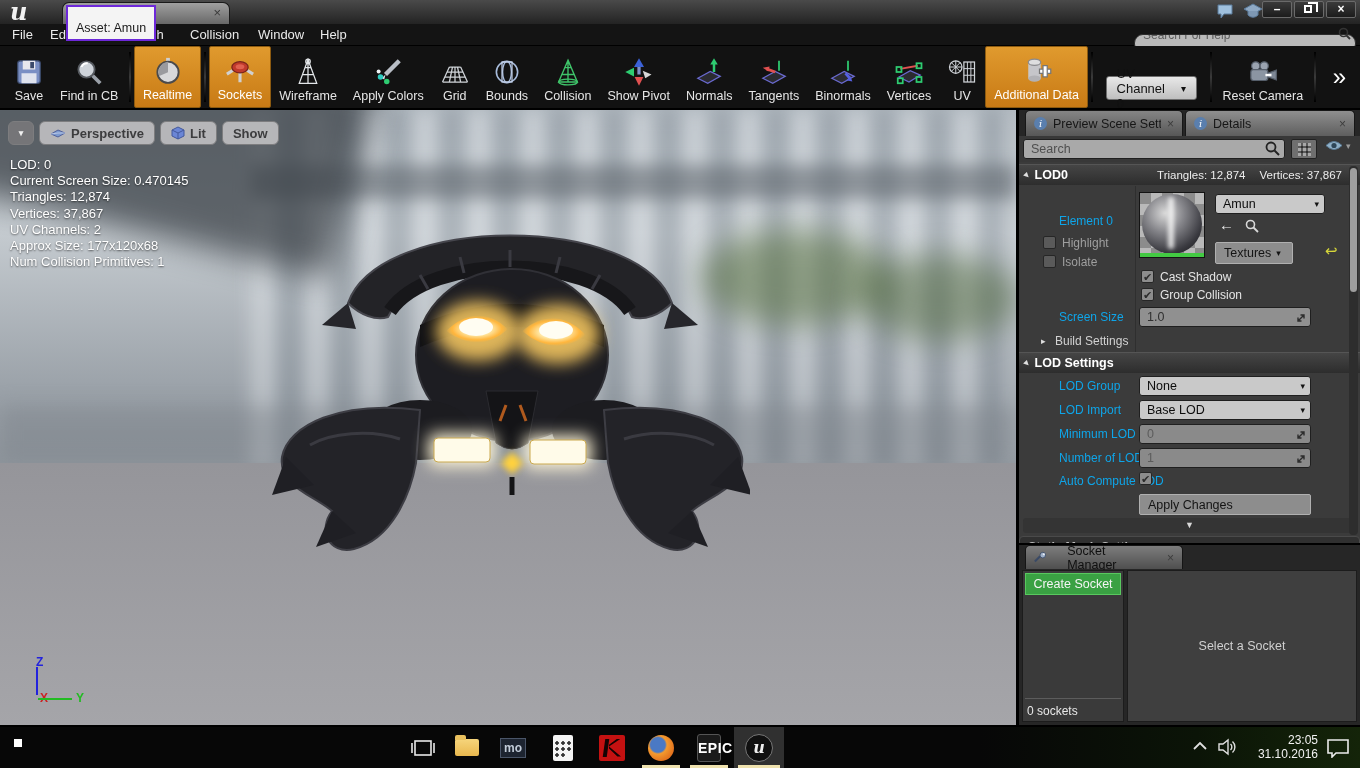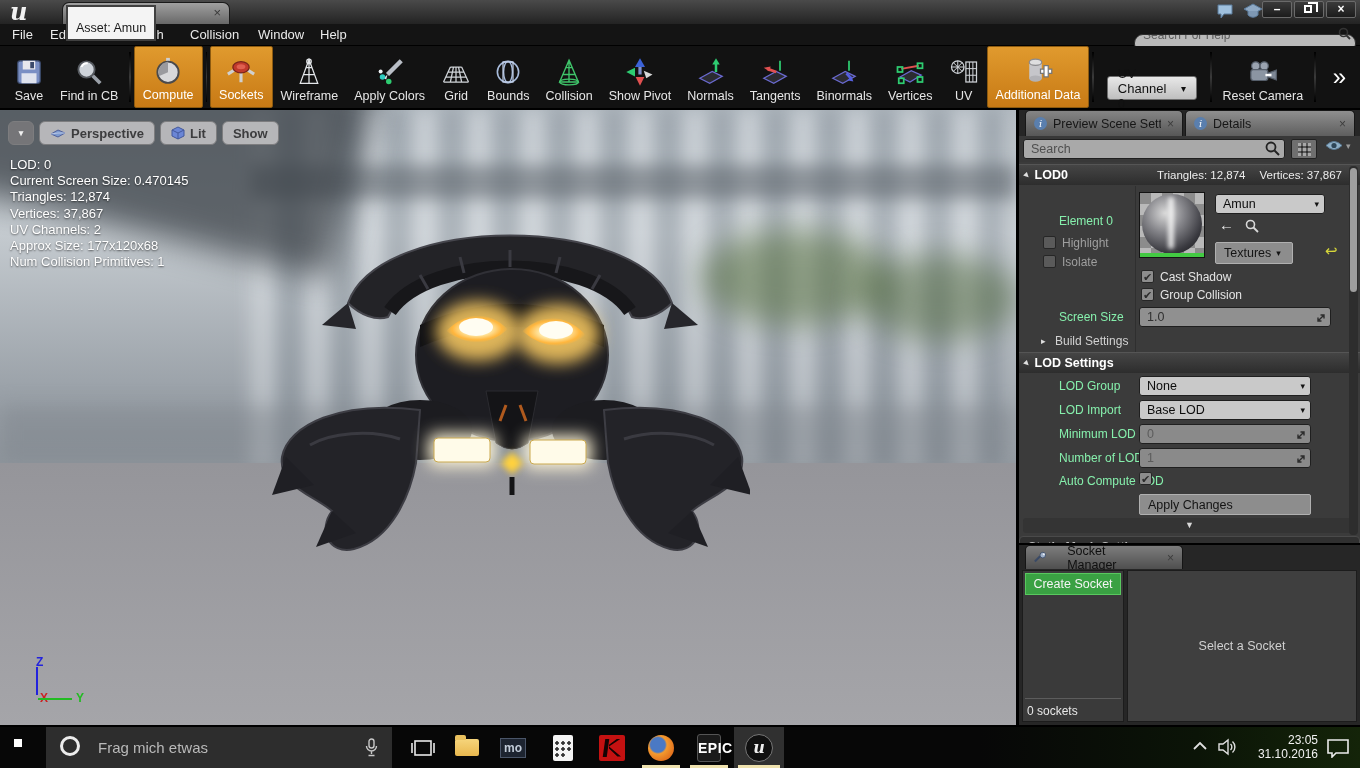--- a/index.html
+++ b/index.html
@@ -24,21 +24,21 @@
   .fb-ico, .cap-ico { position:absolute; top:3px; }
 
   .menubar { position:absolute; left:0; top:24px; width:1360px; height:22px; background:#141414; border-bottom:1px solid #000; }
   .menu-item { position:absolute; top:3px; color:#eaeaea; font-size:13px; }
   .help-search { position:absolute; left:1134px; top:25px; width:222px; height:19px; }
   .help-search input { width:100%; height:100%; background:#b9b9b9; border:1px solid #2a2a2a; border-radius:9px;
     padding:0 22px 16px 8px; font-size:12px; color:#333; font-family:inherit; }
   .help-search input::placeholder { color:#5d5d5d; }
   .hs-mag { position:absolute; right:5px; top:2px; }
   .asset-tooltip { position:absolute; left:66px; top:5px; width:90px; height:36px; background:#f4f4f4;
-    border:2px solid #404040; z-index:60; display:flex; align-items:flex-end; justify-content:center;
+    border:2px solid #6d28d9; z-index:60; display:flex; align-items:flex-end; justify-content:center;
     padding-bottom:4px; font-size:12.5px; color:#1a1a1a; }
 
   
   .toolbar { position:absolute; left:0; top:46px; width:1360px; height:64px; background:#121212;
     display:flex; align-items:stretch; padding-left:6px; border-bottom:2px solid #000; }
   .tbtn { display:flex; flex-direction:column; align-items:center; justify-content:flex-end;
     padding:3px 8px 5px; color:#e6e6e6; font-size:12.5px; white-space:nowrap; border-radius:2px; }
   .tbtn svg { margin-bottom:2px; }
   .tbtn.active { background:linear-gradient(180deg,#e09a2e,#c87a15); border:1px solid #8c5a10; color:#fff; }
   .tsep { width:2px; margin:6px 3px; background:linear-gradient(180deg,#000,#3a3a3a,#000); }
@@ -94,21 +94,21 @@
   .grid-glyph { position:absolute; left:6px; top:3px; width:13px; height:13px;
     background:repeating-linear-gradient(0deg,#cfcfcf 0 3px,#6f6f6f 3px 5px),repeating-linear-gradient(90deg,#cfcfcf 0 3px,#6f6f6f 3px 5px);
     background-blend-mode:multiply; }
   .eye-btn { position:absolute; left:306px; top:4px; display:flex; align-items:center; gap:3px; color:#9a9a9a; font-size:9px; }
 
   .cat-hdr { position:absolute; left:0; width:341px; height:21px; background:linear-gradient(180deg,#454545,#2d2d2d);
     border-top:1px solid #555; display:flex; align-items:center; padding:0 6px; color:#fff; font-size:12.5px; font-weight:bold; gap:5px; }
   .cat-arrow { font-size:9px; color:#e0e0e0; }
   .lod0-counts { margin-left:auto; font-weight:normal; font-size:11.5px; color:#ececec; display:flex; gap:14px; padding-right:12px; }
 
-  .dlabel { position:absolute; color:#86efac; font-size:12px; }
+  .dlabel { position:absolute; color:#0ea5e9; font-size:12px; }
   .chk { position:absolute; width:13px; height:13px; background:#5a5a5a; border:1px solid #262626; border-radius:2px; }
   .chk.on { background:#8c8c8c; color:#2c2c2c; font-size:11px; text-align:center; line-height:13px; }
   .chk-lbl { position:absolute; color:#9f9f9f; font-size:12px; }
   .chk-lbl.bright { color:#e5e5e5; }
 
   .mat-thumb { position:absolute; left:120px; top:82px; width:66px; height:66px; border:1px solid #141414;
     background:repeating-conic-gradient(#b9b9b9 0 25%, #8c8c8c 0 50%) 0 0/22px 22px; }
   .mat-sphere { position:absolute; left:2px; top:1px; width:60px; height:60px; border-radius:50%;
     background:radial-gradient(circle at 38% 32%, #d8d8d8, #85858a 35%, #3a3a40 70%, #141417 95%); }
   .mat-streak { position:absolute; left:28px; top:4px; width:6px; height:52px; background:rgba(245,245,245,.85);
@@ -250,21 +250,21 @@
         </svg>
       <span>Find in CB</span>
     </div>
     <div class="tsep"></div>
     <div class="tbtn active">
       <svg width="30" height="30" viewBox="0 0 24 24">
           <rect x="10.5" y="1.5" width="3" height="3" fill="#d0d0d0"></rect>
           <circle cx="12" cy="13" r="8.5" fill="#d8d8da" stroke="#4a4a4c" stroke-width="1.5"></circle>
           <path d="M12,13 L12,4.5 A8.5,8.5 0 0 0 5,16 Z" fill="#9a9a9e"></path>
         </svg>
-      <span>Compute</span>
+      <span>Realtime</span>
     </div>
     <div class="tsep"></div>
     <div class="tbtn active">
       <svg width="30" height="30" viewBox="0 0 24 24">
           <path d="M12,13 L12,21 M7,11 L1.5,14.5 M17,11 L22.5,14.5" stroke="#d0d0d0" stroke-width="2.5"></path>
           <ellipse cx="12" cy="9" rx="6.5" ry="4.5" fill="#c0392b" stroke="#7a241b"></ellipse>
           <ellipse cx="12" cy="8.5" rx="3.5" ry="2" fill="#e06050"></ellipse>
         </svg>
       <span>Sockets</span>
     </div>
@@ -562,21 +562,21 @@
       <span style="font-size:9px;">▾</span>
     </div>
     <span class="undo-glyph">↩</span>
 
     <span class="chk on" style="left:122px; top:160px;">✔</span>
     <span class="chk-lbl bright" style="left:141px; top:160px;">Cast Shadow</span>
     <span class="chk on" style="left:122px; top:178px;">✔</span>
     <span class="chk-lbl bright" style="left:141px; top:178px;">Group Collision</span>
 
     <span class="dlabel" style="left:40px; top:200px;">Screen Size</span>
-    <div class="num-ctl" style="left:120px; top:197px; width:192px;">
+    <div class="num-ctl" style="left:120px; top:197px; width:172px;">
       <span>1.0</span>
       <svg width="10" height="10" viewBox="0 0 10 10">
           <path d="M8,2 L2,8 M4.5,2 H8 V5.5 M2,4.5 V8 H5.5" fill="none" stroke="#2d2d2d" stroke-width="1.4"></path>
         </svg>
     </div>
     <span class="cat-arrow" style="position:absolute; left:22px; top:226px;">▸</span>
     <span class="dlabel" style="left:36px; top:224px; color:#d2d2d2;">Build Settings</span>
 
     <div class="cat-hdr" style="top:242px;">
       <span class="cat-arrow" style="transform:rotate(45deg);">▸</span>
@@ -639,28 +639,20 @@
     </div>
     <div class="sm-right">
       <div class="empty">Select a Socket</div>
     </div>
   </div>
 
   <div class="taskbar">
     <div class="start-btn">
         <div class="win-logo"></div>
       </div>
-    <div class="cortana">
-      <div class="cort-ring"></div>
-      <input type="text" readonly="" placeholder="Frag mich etwas" style="">
-      <svg style="position:absolute; right:14px; top:11px;" width="13" height="19" viewBox="0 0 13 19">
-          <rect x="4" y="1" width="5" height="9" rx="2.5" fill="none" stroke="#c8c8c8" stroke-width="1.4"></rect>
-          <path d="M1.5,8 a5,5 0 0 0 10,0 M6.5,13 V16 M3.5,17.5 H9.5" fill="none" stroke="#c8c8c8" stroke-width="1.4"></path>
-        </svg>
-    </div>
     <div class="tb-slot" style="left:400px;">
       <svg width="24" height="18" viewBox="0 0 24 18">
           <rect x="4" y="2" width="16" height="14" fill="none" stroke="#e8e8e8" stroke-width="1.6"></rect>
           <path d="M1,4 V14 M23,4 V14" stroke="#e8e8e8" stroke-width="1.6"></path>
         </svg>
     </div>
     <div class="tb-slot" style="left:444px;">
         <div class="folder-ico"></div>
       </div>
     <div class="tb-slot" style="left:490px;">

